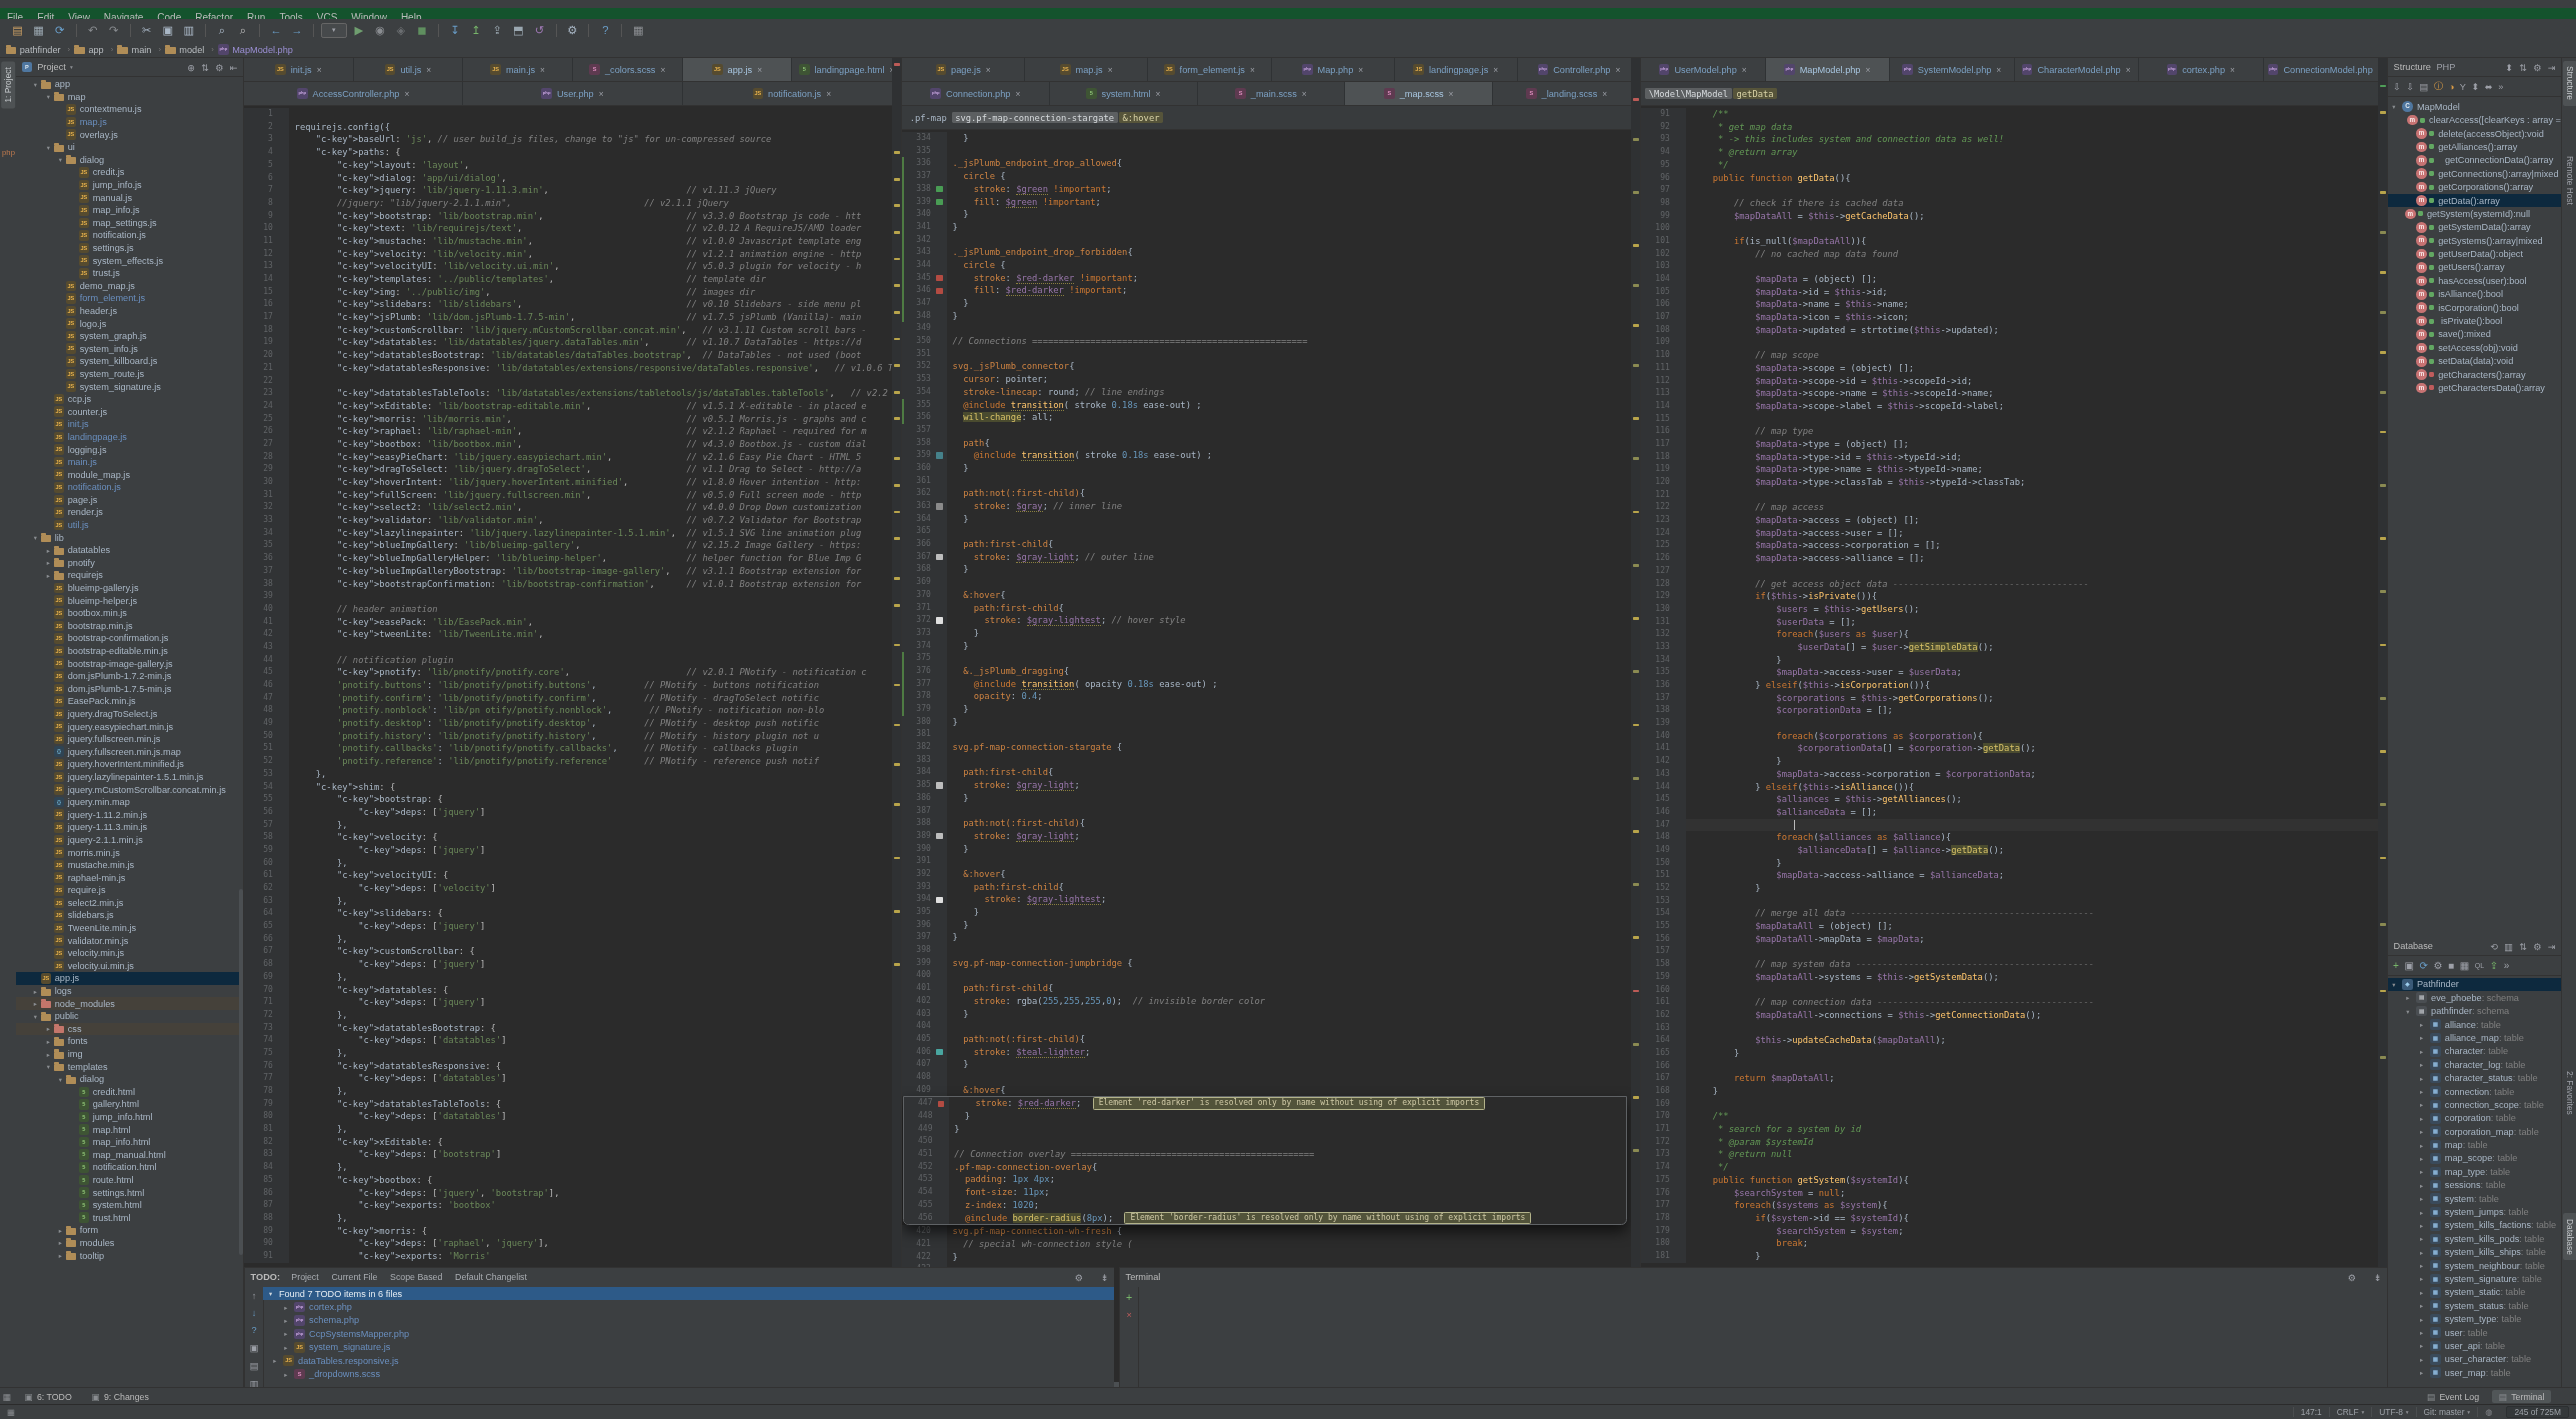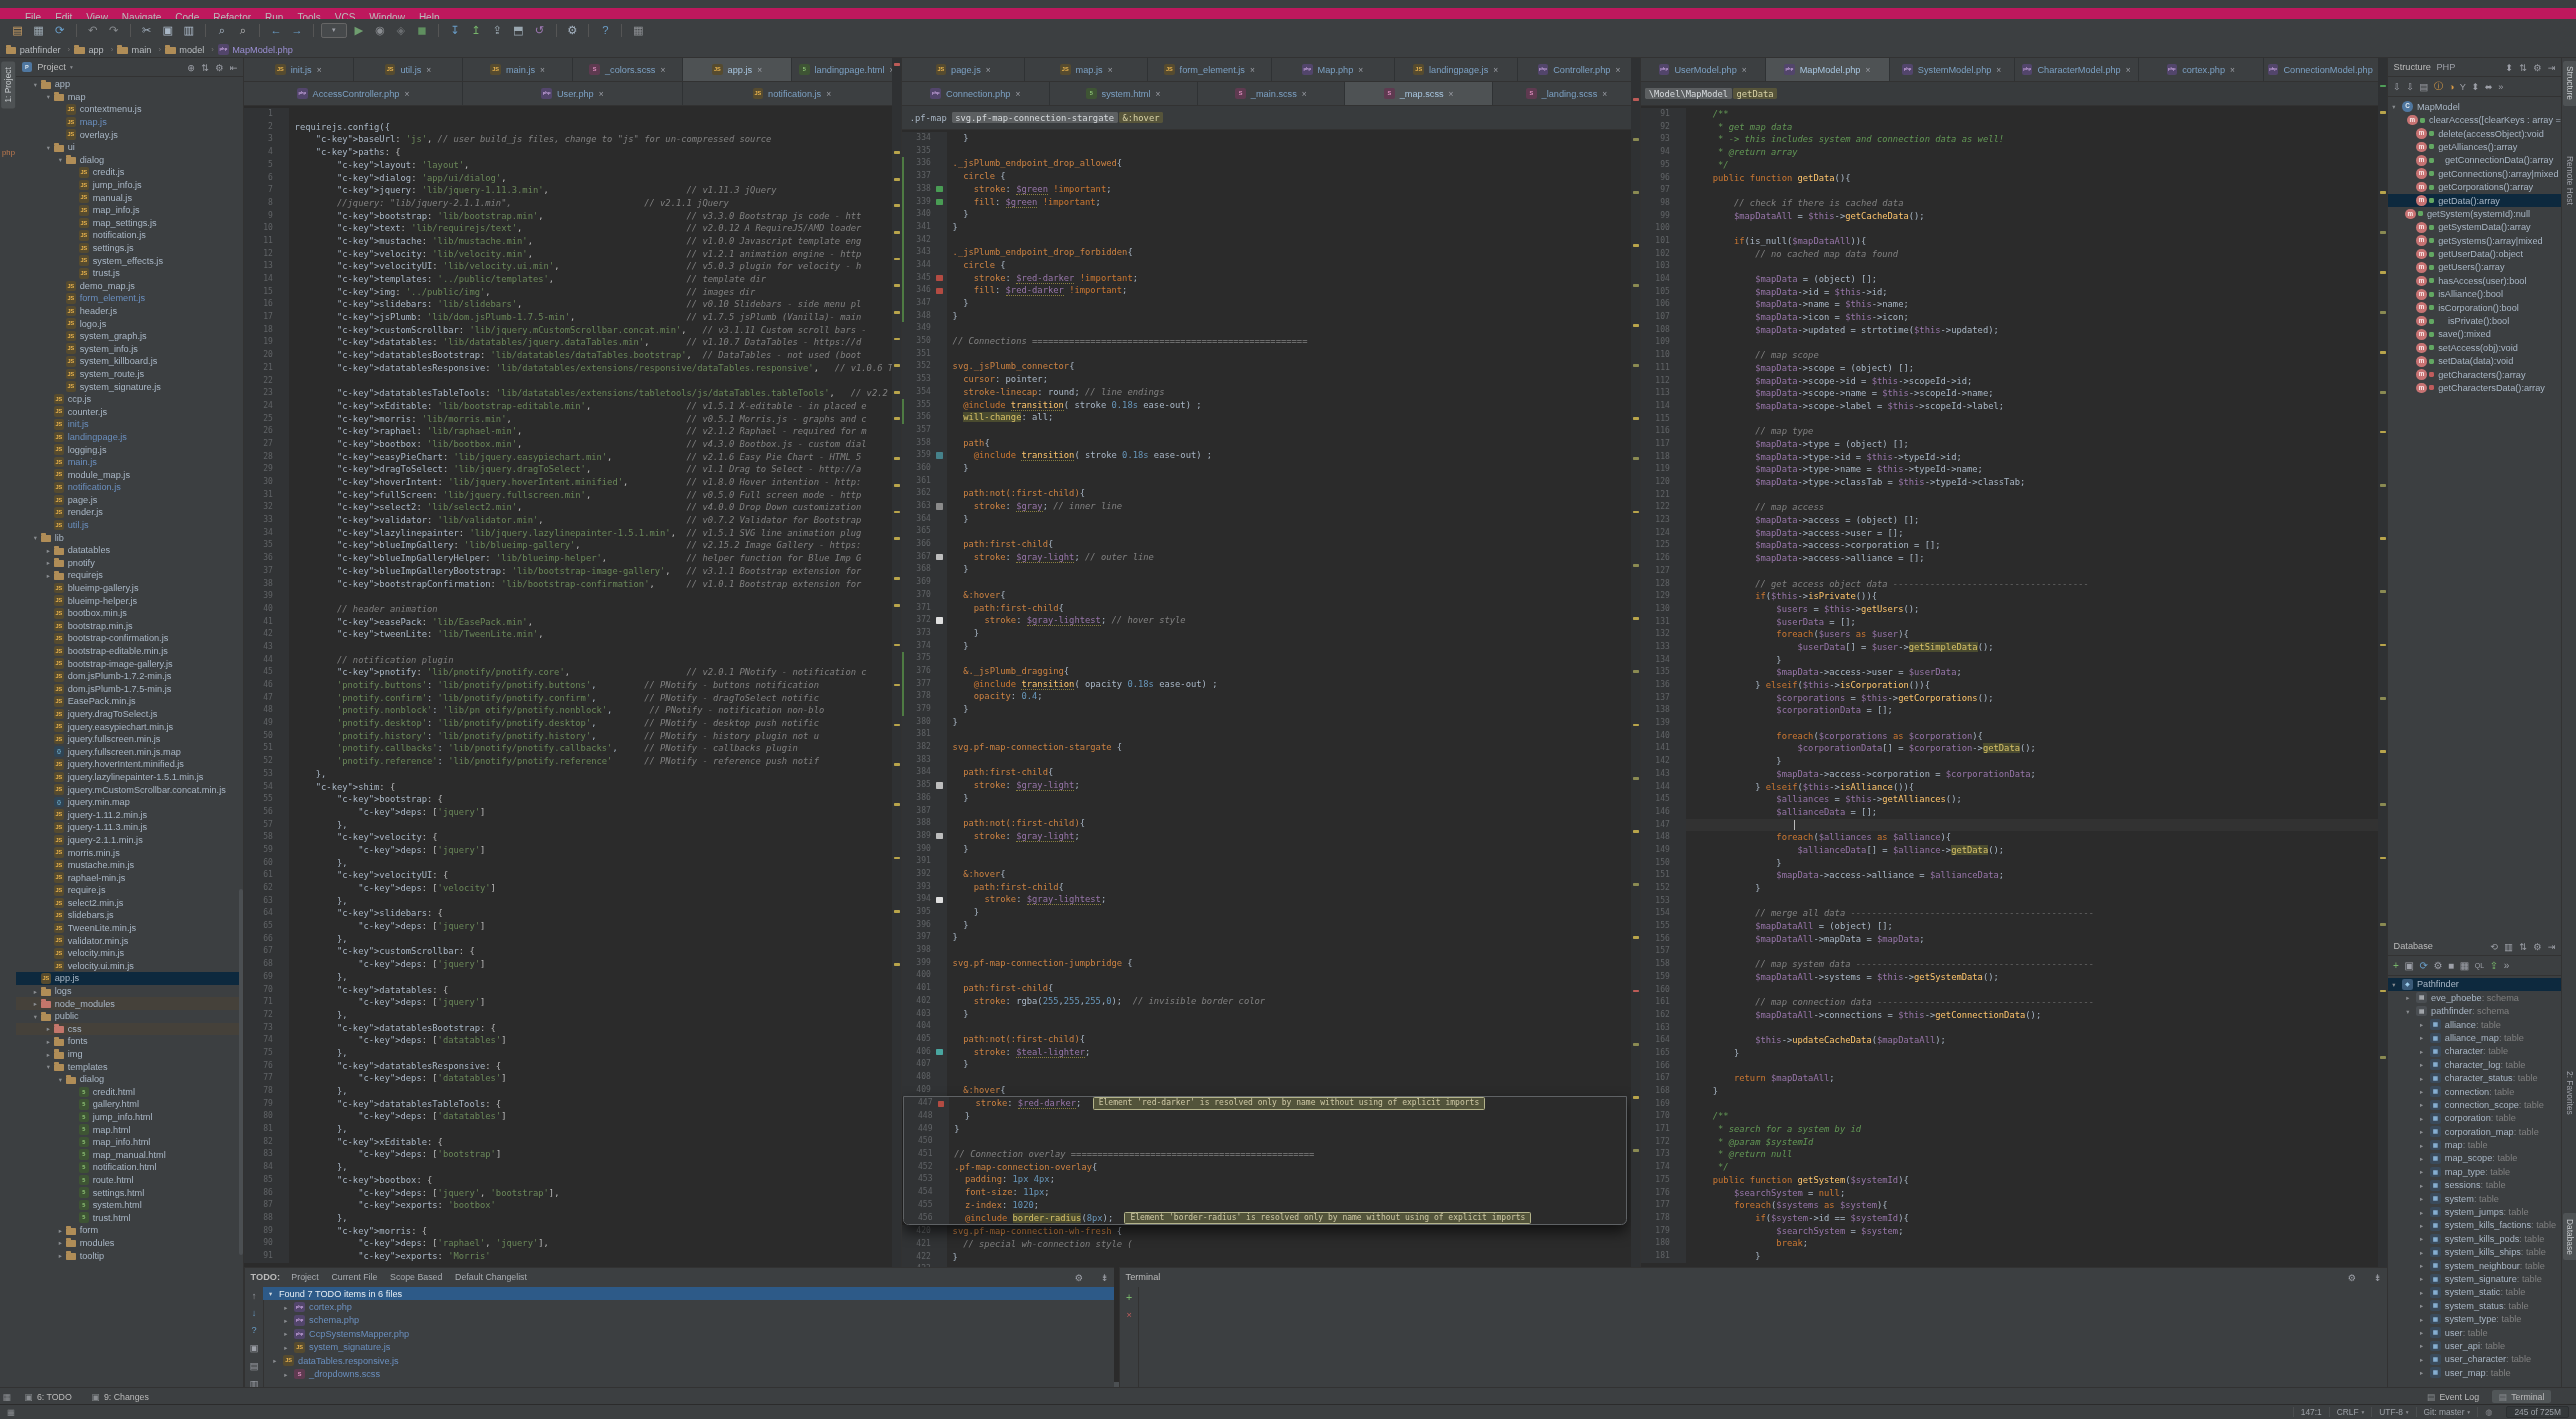--- a/index.html
+++ b/index.html
@@ -1,19 +1,19 @@
 <!DOCTYPE html>
 <html style="font-size:11.3px"><head>
 <meta charset="utf-8">
 <style>
   html,body{margin:0;padding:0;background:#2b2b2b}
   #root{position:relative;width:2576px;height:1419px;background:#3c3f41;font-family:"Liberation Sans",sans-serif;color:#bbbbbb;overflow:hidden}
   .abs{position:absolute}
   
-  .menubar{position:absolute;left:0;top:8px;right:0;height:18.3px;display:flex;align-items:center;padding-left:18px;border-bottom:0.7px solid #323232;background:#be185d}
+  .menubar{position:absolute;left:0;top:8px;right:0;height:18.3px;display:flex;align-items:center;padding-left:0;border-bottom:0.7px solid #323232;background:#14532d}
   .menu-item{padding:1.4px 7px;font-size:10px;color:#bbbbbb}
   .toolbar{position:absolute;left:0;top:19px;right:0;height:22.5px;display:flex;align-items:center;gap:2.8px;padding-left:8.4px;border-bottom:0.7px solid #323232;background:#3c3f41}
   .tb-icon{width:18.3px;text-align:center;font-size:11.3px;line-height:18.3px}
   .tb-sep{width:0.7px;height:12.7px;background:#555;margin:0 4.2px}
   .runbox{display:inline-flex;align-items:center;justify-content:center;width:24px;height:12.7px;border:0.7px solid #666;border-radius:2.1px;background:#46494b;color:#9da0a8;font-size:7px}
   .crumbbar{position:absolute;left:0;top:42px;right:0;height:15px;display:flex;align-items:center;padding-left:5.6px;font-size:9.2px;color:#b9bdc1;background:#3c3f41;border-bottom:0.7px solid #323232}
   .crumb{display:inline-flex;align-items:center;gap:3.5px;margin-right:2.8px}
   .crumb-sep{color:#777;margin:0 4.2px;font-size:7.7px}
   
   .fold{position:relative;display:inline-block;width:10.6px;height:7px;background:#b08d57;border-radius:0.7px;margin-top:2.1px;flex:none}
@@ -1313,21 +1313,21 @@
         <div class="strow" style="padding-left:18.3px">
           <span class="chev" style="width:10px;color:#8a8d91;font-size:6.3px"></span>
           <span class="fi mth">m</span>
           <span class="lock g"></span>
           <span style="margin-left:4.2px">isCorporation():bool</span>
         </div>
         <div class="strow" style="padding-left:18.3px">
           <span class="chev" style="width:10px;color:#8a8d91;font-size:6.3px"></span>
           <span class="fi mth">m</span>
           <span class="lock g"></span>
-          <span style="margin-left:14px">isPrivate():bool</span>
+          <span style="margin-left:7px">isPrivate():bool</span>
         </div>
         <div class="strow" style="padding-left:18.3px">
           <span class="chev" style="width:10px;color:#8a8d91;font-size:6.3px"></span>
           <span class="fi mth">m</span>
           <span class="lock g"></span>
           <span style="margin-left:4.2px">save():mixed</span>
         </div>
         <div class="strow" style="padding-left:18.3px">
           <span class="chev" style="width:10px;color:#8a8d91;font-size:6.3px"></span>
           <span class="fi mth">m</span>

